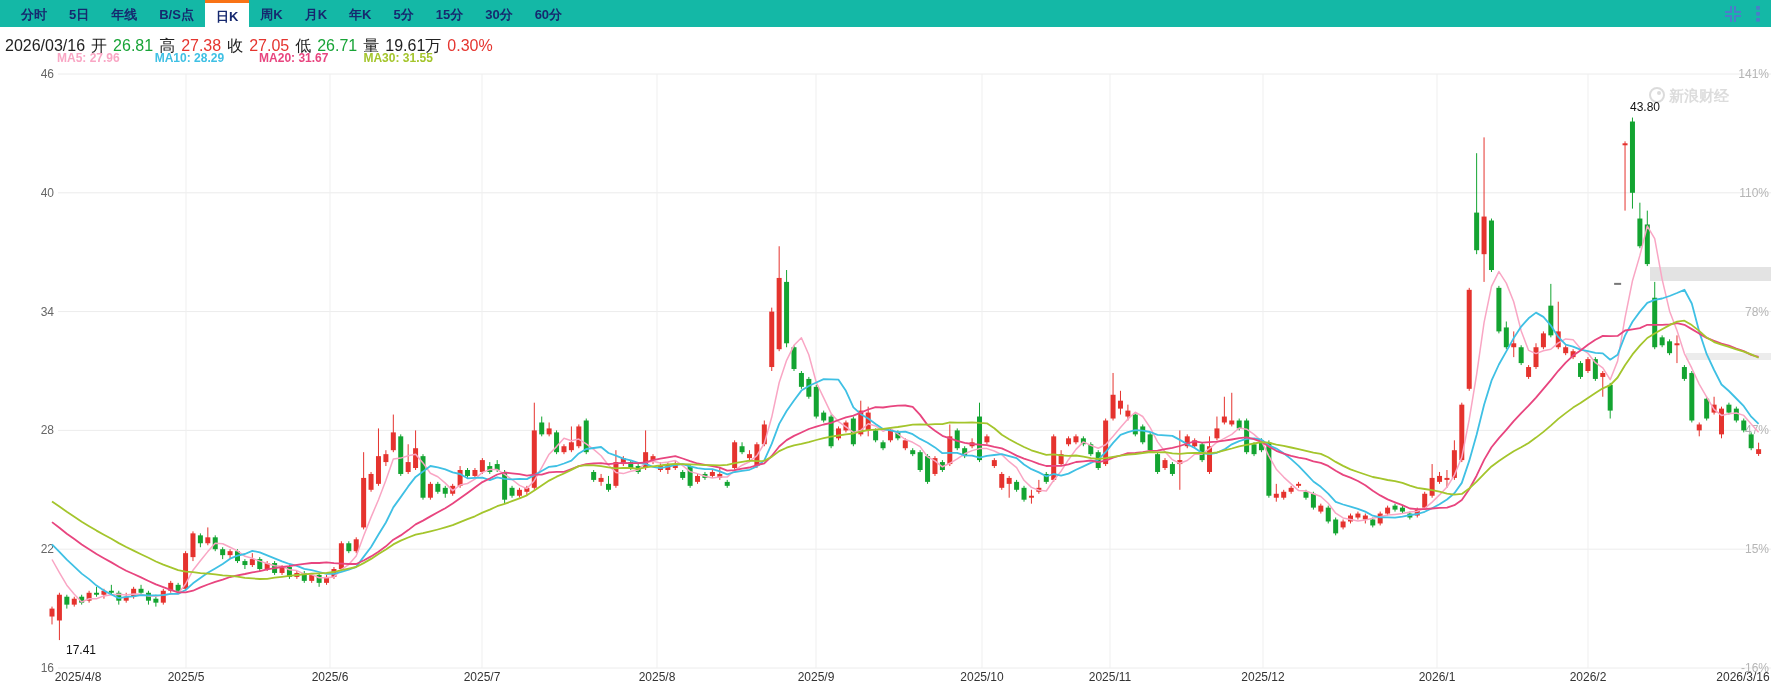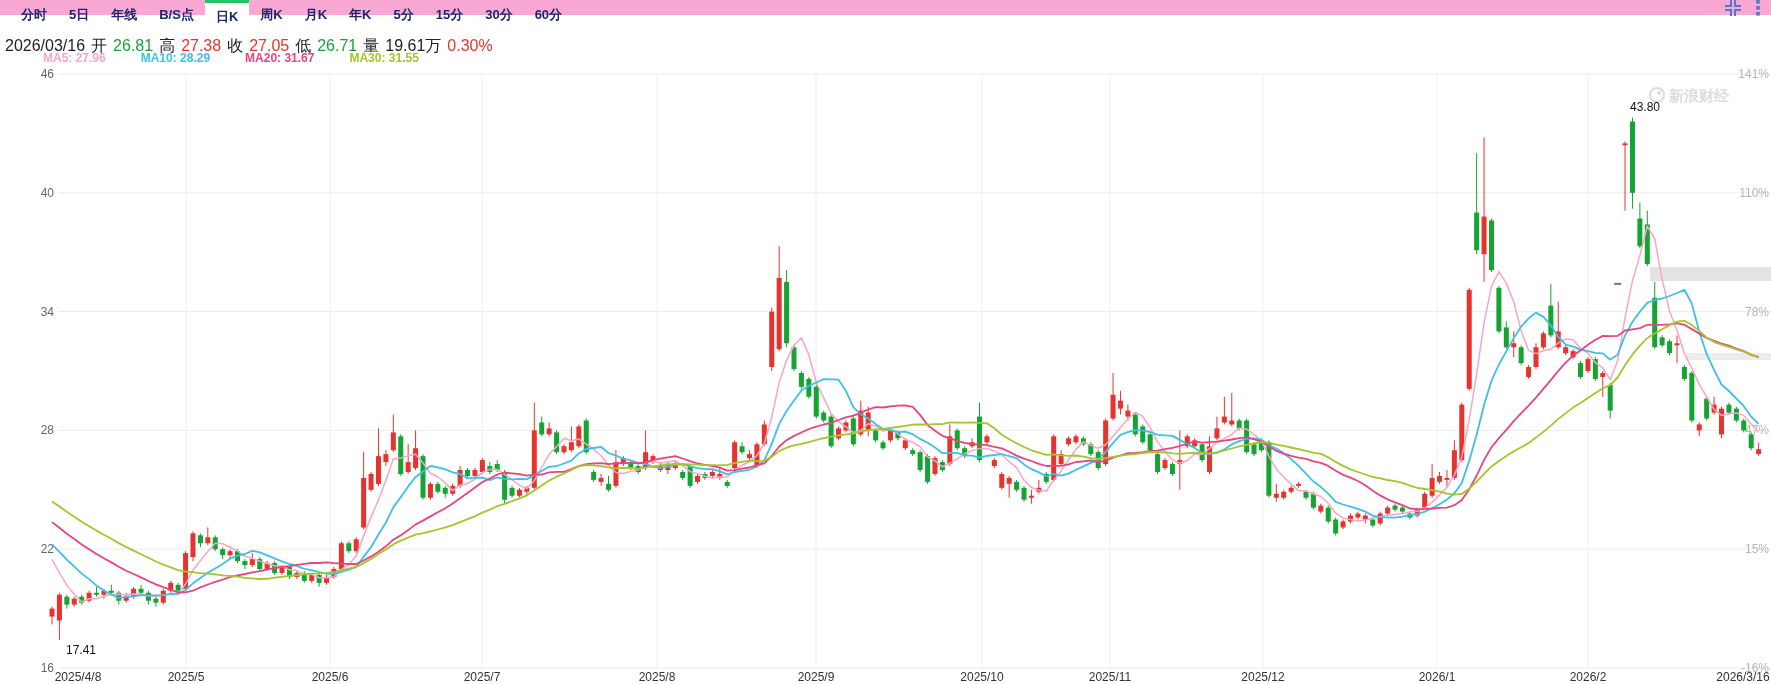--- a/index.html
+++ b/index.html
@@ -1,28 +1,28 @@
 <!DOCTYPE html>
 <html><head>
 <meta charset="utf-8">
 <style>
   html,body{margin:0;padding:0}
   body{width:1771px;height:684px;position:relative;overflow:hidden;background:#fff;
        font-family:"Liberation Sans","DejaVu Sans",sans-serif;}
-  .tabbar{position:absolute;top:0;left:0;right:0;height:15px;background:#f9a8d4;
+  .tabbar{position:absolute;top:0;left:0;right:0;height:27px;background:#14b8a6;
           display:flex;align-items:stretch;z-index:3;}
   .tabs{display:flex;padding-left:10px;}
   .tab{line-height:30px;padding:0 11px;font-size:13px;color:#16296f;font-weight:600;
        cursor:pointer;white-space:nowrap;}
-  .tab.active{background:#fff;border-top:3px solid #22c55e;line-height:27px;font-weight:700;}
+  .tab.active{background:#fff;border-top:3px solid #f97316;line-height:27px;font-weight:700;}
   .tabbar-icons{margin-left:auto;display:flex;align-items:center;gap:12px;padding-right:10px;}
   .tabbar-icons svg{display:block;cursor:pointer;}
   .inforow{position:absolute;top:36px;left:5px;font-size:16px;z-index:4;white-space:nowrap;color:#222;}
   .inforow span{margin-right:6px;}
-  .marow{position:absolute;top:51px;left:43px;font-size:12px;z-index:4;white-space:nowrap;}
+  .marow{position:absolute;top:51px;left:57px;font-size:12px;z-index:4;white-space:nowrap;}
   .marow span{margin-right:35px;font-weight:600;}
   #chart{position:absolute;top:0;left:0;z-index:1;}
 </style>
 </head>
 <body>
 
 <div class="tabbar">
   <div class="tabs">
       <div class="tab">分时</div>
       <div class="tab">5日</div>

